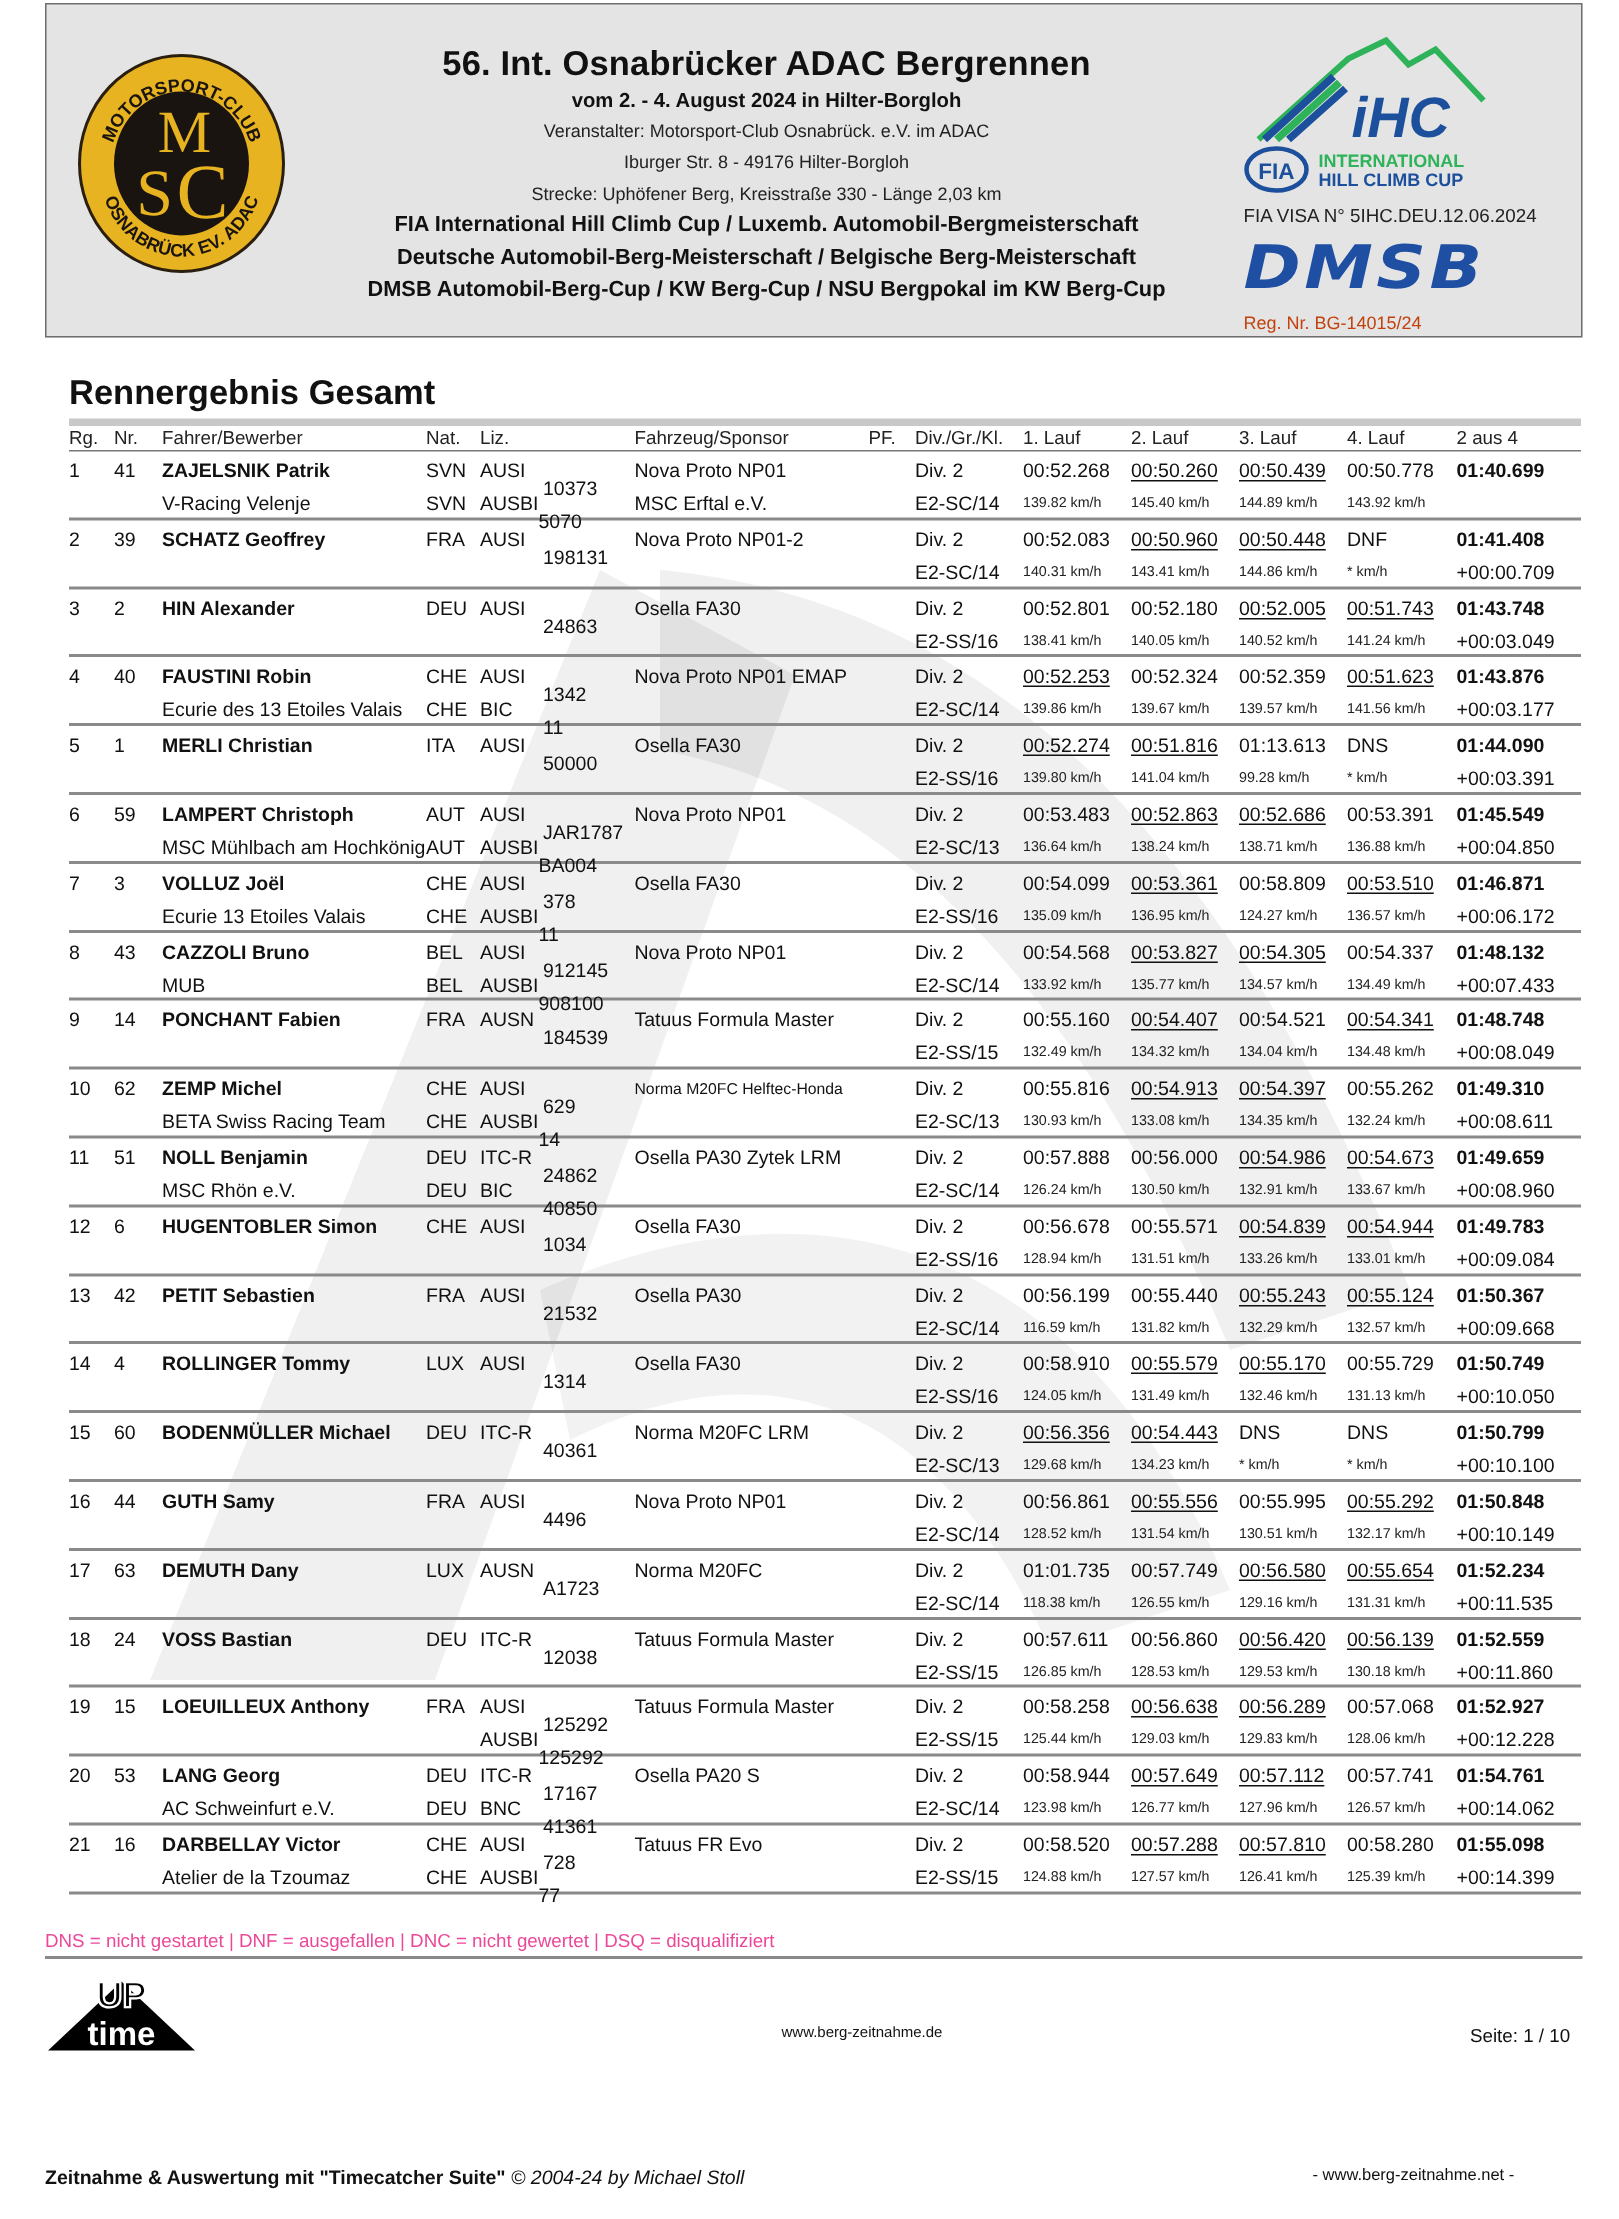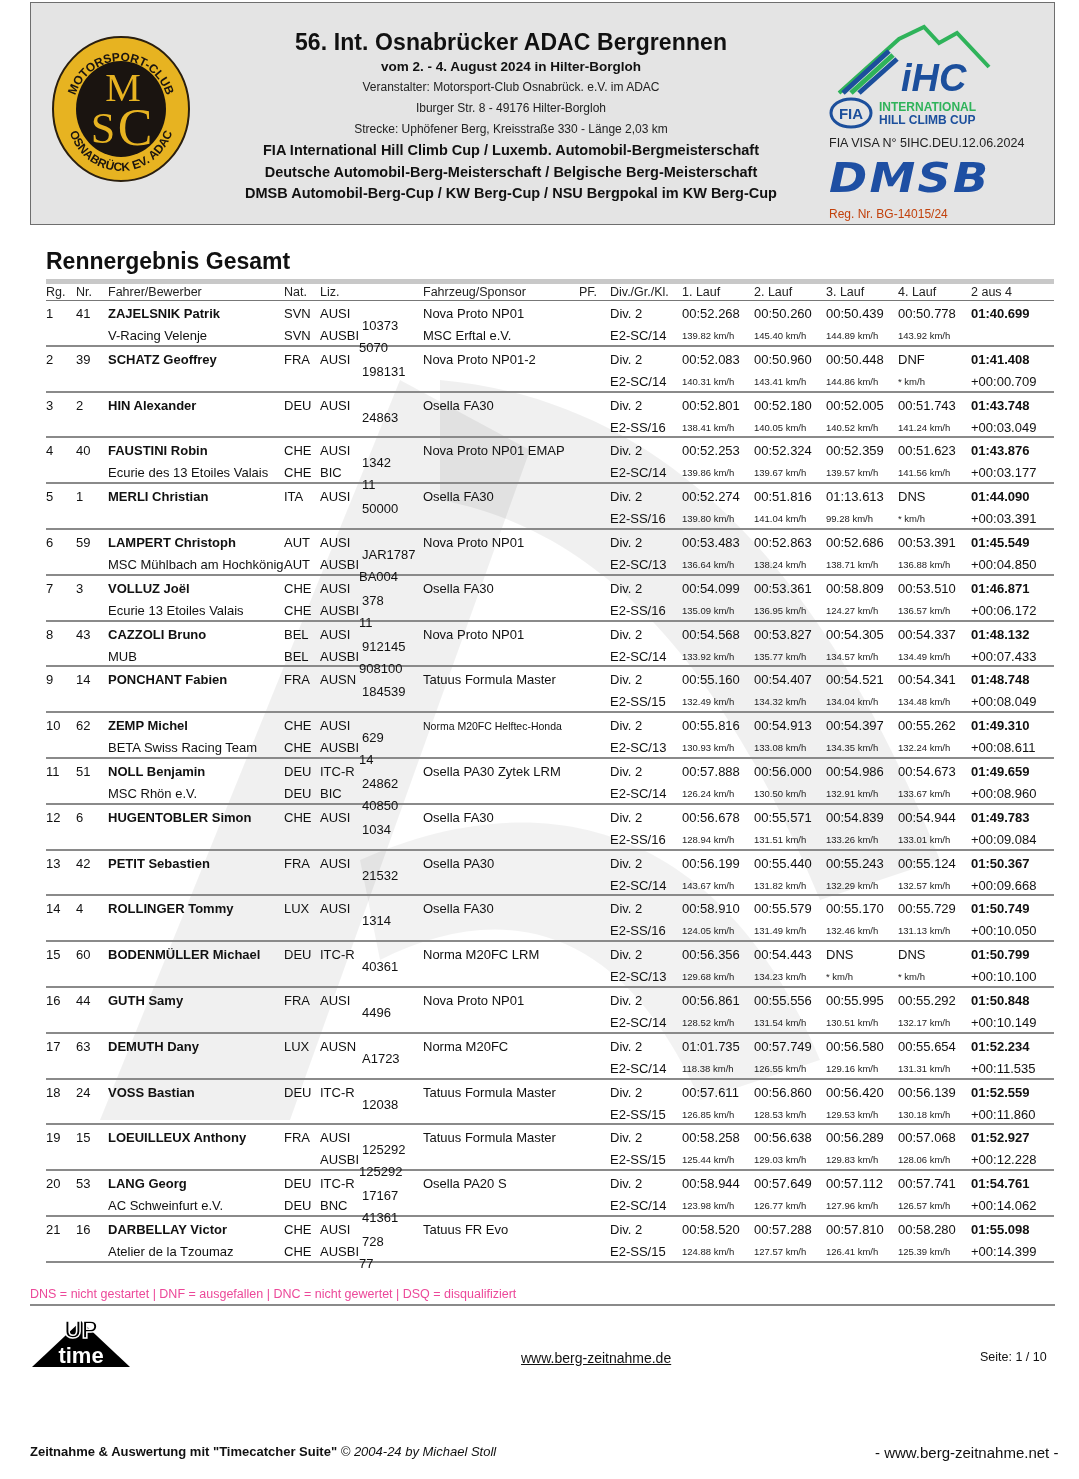--- a/index.html
+++ b/index.html
@@ -29,39 +29,39 @@
   
   .results { position: absolute; left: 46px; top: 284px; width: 1008px; }
   .thead { position: relative; height: 17px; border-bottom: 1.5px solid #777; font-size: 12.5px; color: #222; }
   .thead span { position: absolute; top: 1px; white-space: nowrap; }
   .row { position: relative; height: 45.8px; border-bottom: 2px solid #8a8a8a; font-size: 13px; }
   .row span { position: absolute; white-space: nowrap; }
   .l1 { top: 5px; }
   .l2 { top: 27px; }
   .sm { font-size: 9.5px; top: 29px; color: #222; }
   .b { font-weight: bold; }
-  .u { text-underline-offset: 2px; text-align: right; }
+  .u { text-decoration: underline; text-underline-offset: 2px; text-align: right; }
   .tiny { font-size: 10.5px; }
 
   
   .c-rg { left: 0px; } .c-nr { left: 30px; } .c-name { left: 62px; }
   .c-nat { left: 238px; } .c-liz { left: 274px; } .c-lizn { left: 316px; margin-top: 12px; }
   .c-car { left: 377px; } .c-pf { left: 533px; } .c-div { left: 564px; }
   .c-r1 { left: 636px; } .c-r2 { left: 708px; } .c-r3 { left: 780px; } .c-r4 { left: 852px; } .c-tot { left: 925px; text-align: center; }
 
   .watermark { position: absolute; left: 60px; top: 300px; width: 980px; height: 900px; pointer-events: none; }
 
   .legend-note { position: absolute; left: 30px; top: 1287px; font-size: 12.5px; color: #ec4899; }
   .footer-rule { position: absolute; left: 30px; top: 1304px; width: 1025px; height: 2px; background: #8a8a8a; }
   .uptime-logo { position: absolute; left: 30px; top: 1313px; width: 102px; height: 56px; }
-  .footer-url { position: absolute; left: 521px; top: 1350px; font-size: 14px; text-decoration: underline; }
+  .footer-url { position: absolute; left: 521px; top: 1350px; font-size: 10px; }
   .page-num { position: absolute; left: 980px; top: 1350px; font-size: 12.5px; }
   .credits { position: absolute; left: 30px; top: 1444px; font-size: 13px; font-weight: bold; }
   .credits i { font-weight: normal; font-style: italic; }
-  .credits-url { position: absolute; left: 875px; top: 1444px; font-size: 15px; }
+  .credits-url { position: absolute; left: 875px; top: 1444px; font-size: 11px; }
 </style>
 </head>
 <body>
 
 <div class="header-box">
   <svg class="logo-msc" viewBox="0 0 140 148">
     <defs>
       <path id="arcTop" d="M 22 76 A 48 50 0 0 1 118 76"></path>
       <path id="arcBot" d="M 16 80 A 54 56 0 0 0 124 80"></path>
     </defs>
@@ -454,21 +454,21 @@
         <span class="l2 c-nat"></span>
         <span class="l1 c-liz">AUSI</span>
         <span class="l1 c-lizn">21532</span>
         <span class="l2 c-liz"></span>
         <span class="l2 c-lizn"></span>
         <span class="l1 c-car">Osella PA30</span>
         <span class="l2 c-car"></span>
         <span class="l1 c-div">Div. 2</span>
         <span class="l2 c-div">E2-SC/14</span>
         <span class="l1 c-r1">00:56.199</span>
-        <span class="sm c-r1">143.67 km/h</span>
+        <span class="sm c-r1">116.59 km/h</span>
         <span class="l1 c-r2">00:55.440</span>
         <span class="sm c-r2">131.82 km/h</span>
         <span class="l1 c-r3 u">00:55.243</span>
         <span class="sm c-r3">132.29 km/h</span>
         <span class="l1 c-r4 u">00:55.124</span>
         <span class="sm c-r4">132.57 km/h</span>
         <span class="l1 c-tot b">01:50.367</span>
         <span class="l2 c-tot">+00:09.668</span>
       </div>
       <div class="row">

